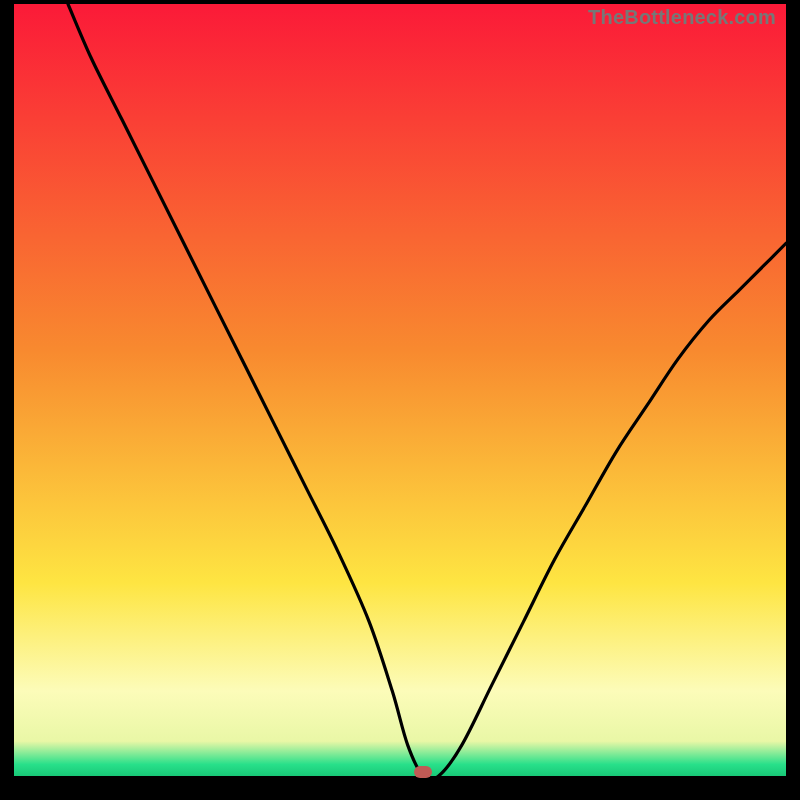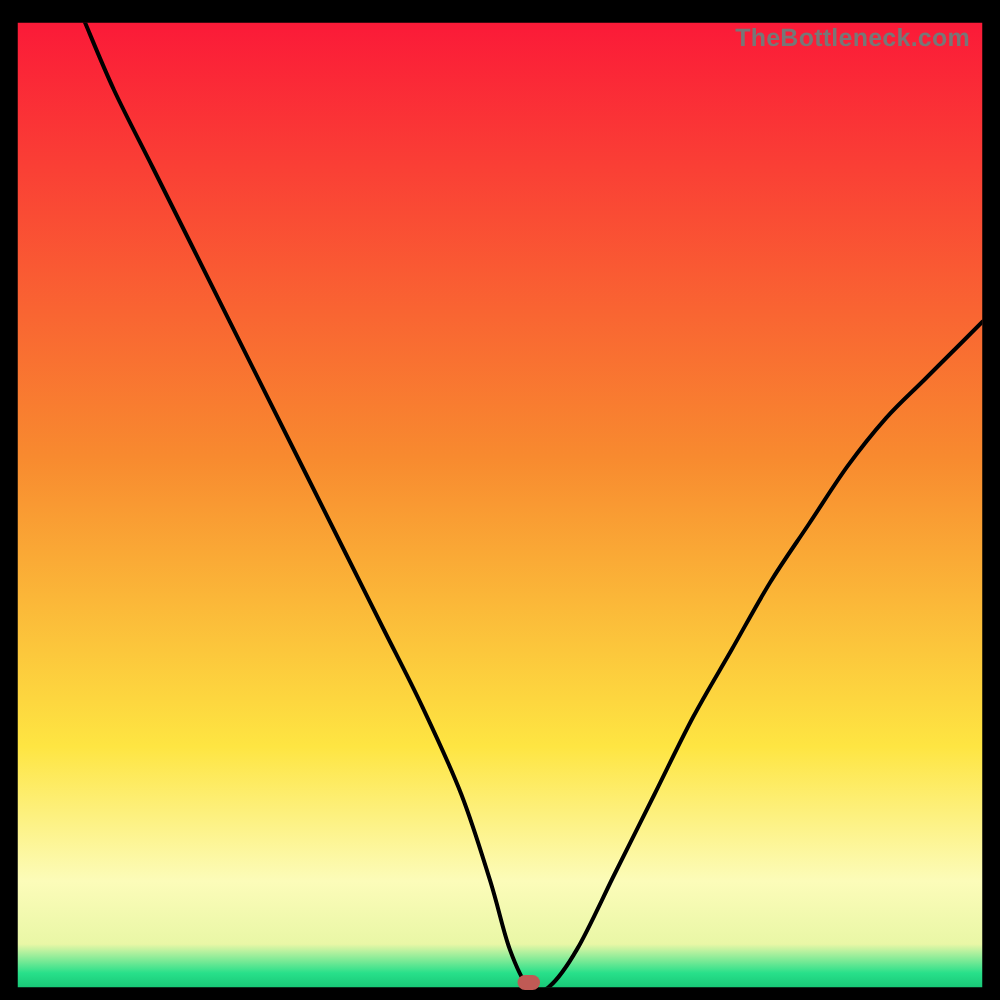--- a/index.html
+++ b/index.html
@@ -7,21 +7,21 @@
     padding: 0;
     width: 800px;
     height: 800px;
     background: #000;
     overflow: hidden;
     font-family: Arial, Helvetica, sans-serif;
   }
   .frame {
     position: absolute;
     left: 14px;
-    top: 18px;
+    top: 4px;
     width: 772px;
     height: 584px;
     background: #000;
   }
   .watermark {
     position: absolute;
     top: 2px;
     right: 10px;
     color: #777;
     font-size: 20px;

